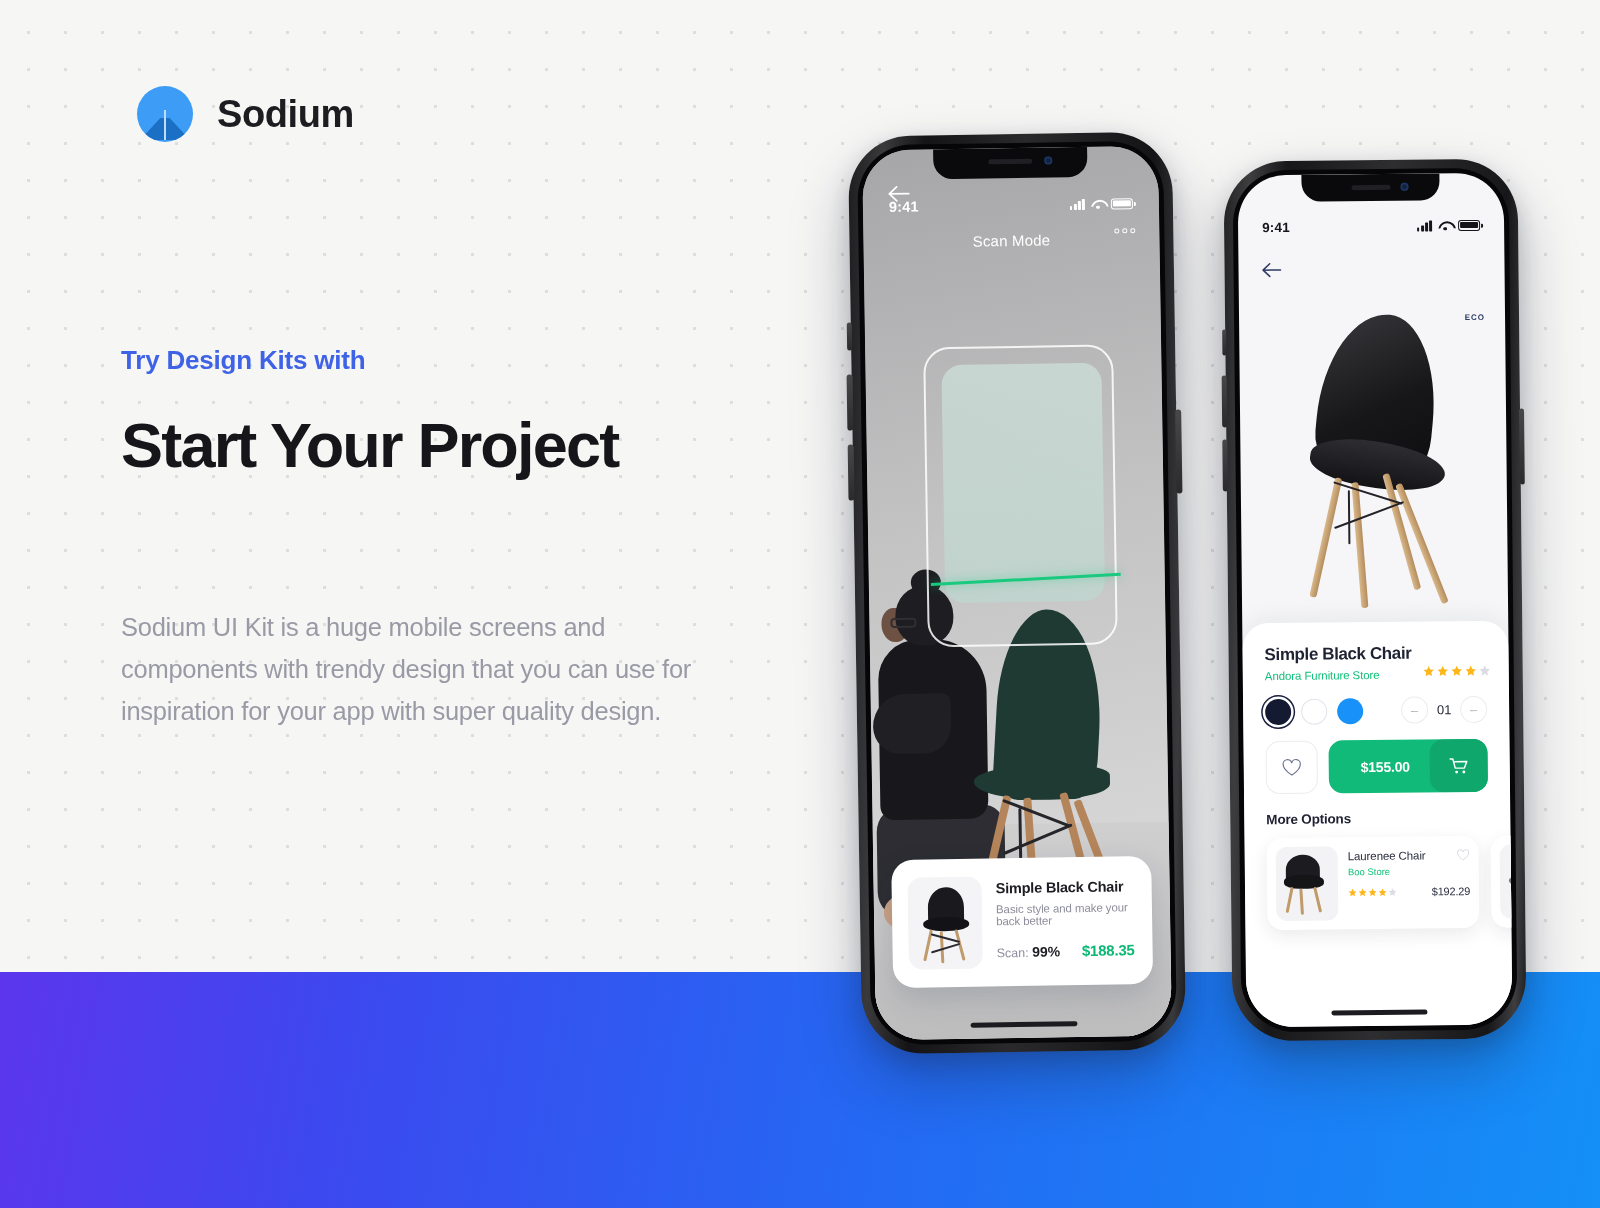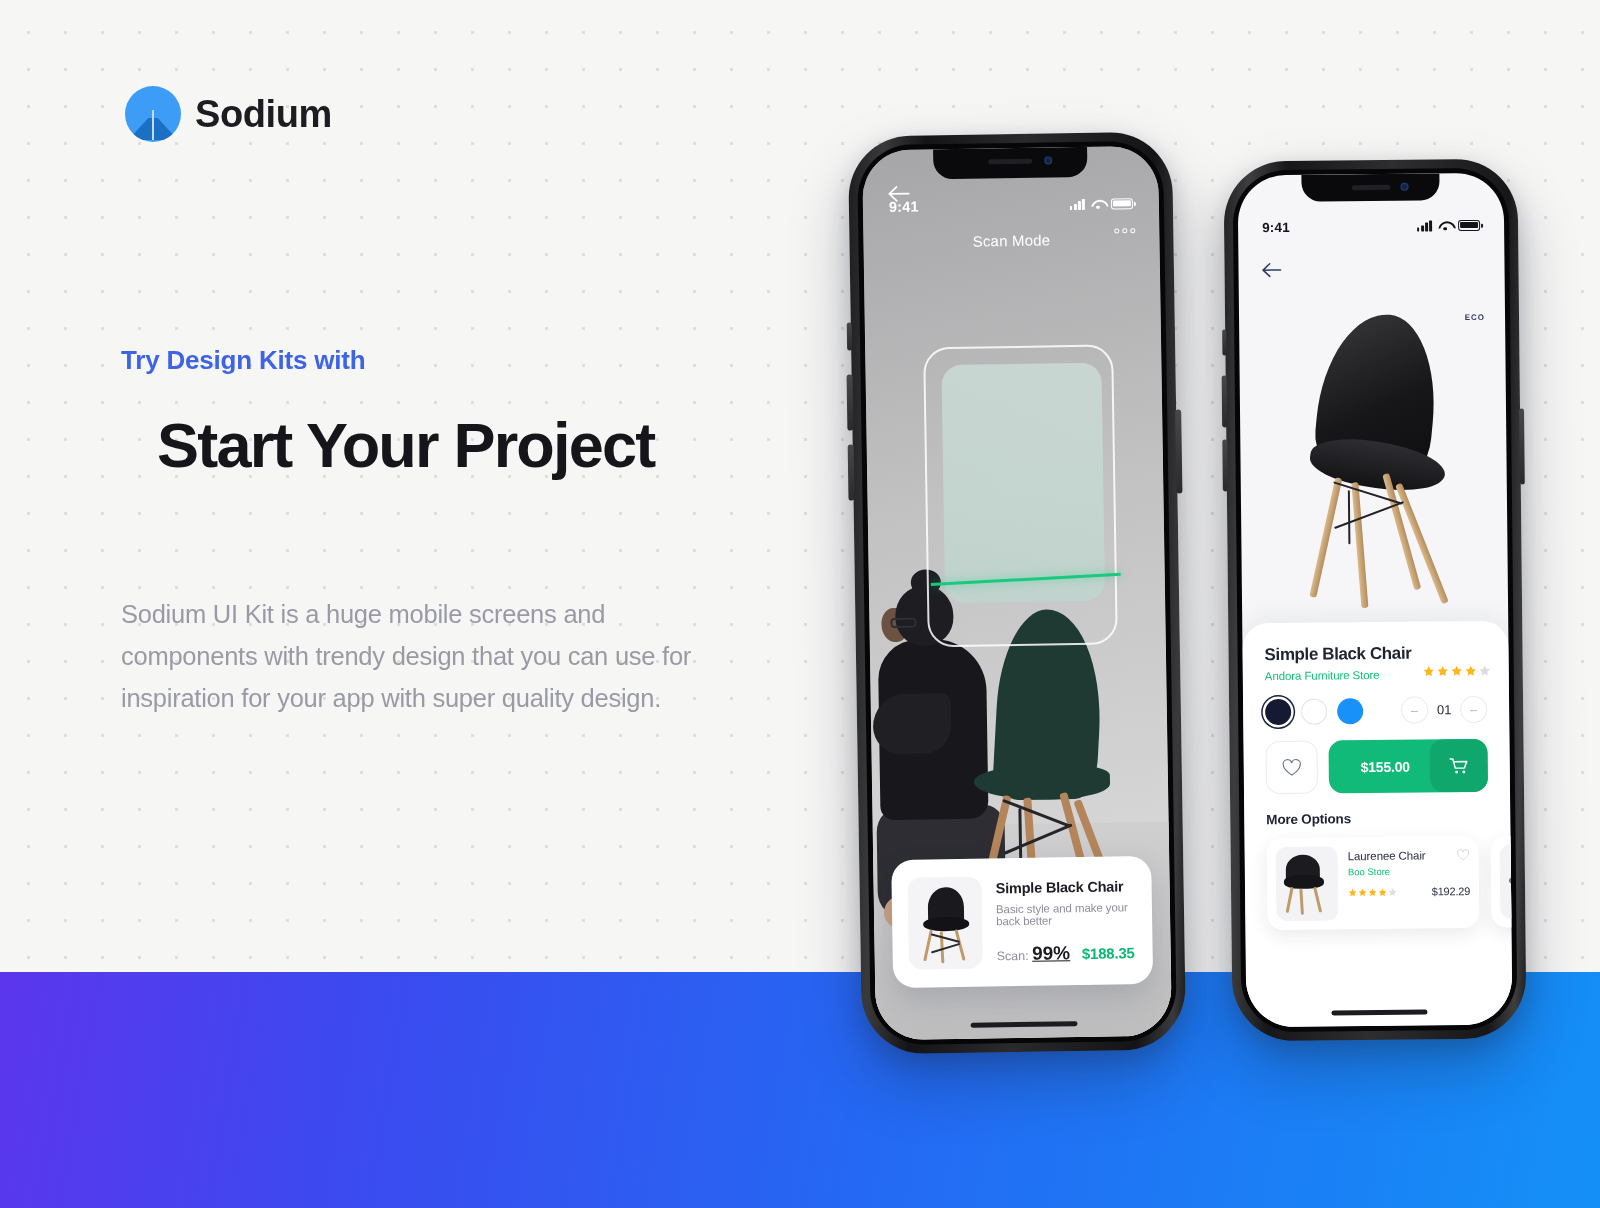--- a/index.html
+++ b/index.html
@@ -21,21 +21,21 @@
     background-position: 10px 14px;
   }
   .bg-gradient {
     position:absolute; left:0; top:972px; width:1600px; height:236px;
     background:linear-gradient(100deg,#5c36ec 0%,#3c49ef 22%,#2469f3 55%,#1490f7 100%);
   }
 
   
   .content { position:absolute; left:121px; top:0; width:660px; }
 
-  .brand { position:absolute; left:4px; top:86px; display:flex; align-items:center; gap:14px; }
+  .brand { position:absolute; left:16px; top:86px; display:flex; align-items:center; gap:24px; }
   .brand-mark {
     width:56px; height:56px; border-radius:50%;
     background:#3c9cf6; position:relative; overflow:hidden;
     flex:none;
   }
   .brand-mark .tent {
     position:absolute; left:50%; bottom:2px; transform:translateX(-50%);
     width:0; height:0;
     border-left:25px solid transparent;
     border-right:25px solid transparent;
@@ -56,24 +56,24 @@
     font-size:38px; font-weight:bold; color:#1d1d21; letter-spacing:-0.4px;
   }
 
   .eyebrow {
     position:absolute; left:0; top:345px;
     font-size:26px; font-weight:bold; color:#3f63e6; letter-spacing:-0.2px;
   }
   .headline {
     position:absolute; left:0; top:404px; width:640px;
     font-size:63px; font-weight:bold; color:#16161a;
-    line-height:1.33; letter-spacing:-1.8px;margin-left:36px;
+    line-height:1.33; letter-spacing:-1.8px;
   }
   .blurb {
-    position:absolute; left:0; top:593px; width:600px;
+    position:absolute; left:0; top:606px; width:600px;
     font-size:25.5px; color:#9a9aa6; line-height:1.65; letter-spacing:-0.25px;
   }
 
   
   .phones { position:absolute; left:840px; top:0; width:760px; height:1208px; }
 
   
   .phone { position:absolute; }
   .phone .body {
     position:absolute; inset:0;
@@ -227,21 +227,21 @@
   }
   .p1-card-thumb {
     width:74px; height:92px; border-radius:14px; background:#f4f4f6;
     position:relative; flex:none;
   }
   .p1-card-body { flex:1; padding-top:4px; }
   .p1-card-title { font-size:14.5px; font-weight:bold; color:#1c1c22; letter-spacing:-0.2px; }
   .p1-card-desc { font-size:11.5px; color:#8e8e9c; margin-top:7px; letter-spacing:-0.1px; }
   .p1-card-row { display:flex; align-items:baseline; justify-content:space-between; margin-top:16px; }
   .p1-same { font-size:12.5px; color:#8e8e9c; }
-  .p1-same b { color:#1c1c22; font-size:19px;text-decoration:underline; }
+  .p1-same b { color:#1c1c22; font-size:14px; }
   .p1-price { font-size:15px; font-weight:bold; color:#0bb974; letter-spacing:-0.2px; }
 
   
   .mini-chair { position:absolute; inset:0; }
   .mc-shell { position:absolute; background:#18181c; }
   .mc-leg { position:absolute; background:#c09a6b; border-radius:2px; }
   .mc-wire { position:absolute; background:#2a2a30; border-radius:1px; }
 
   
   #phone2 {

